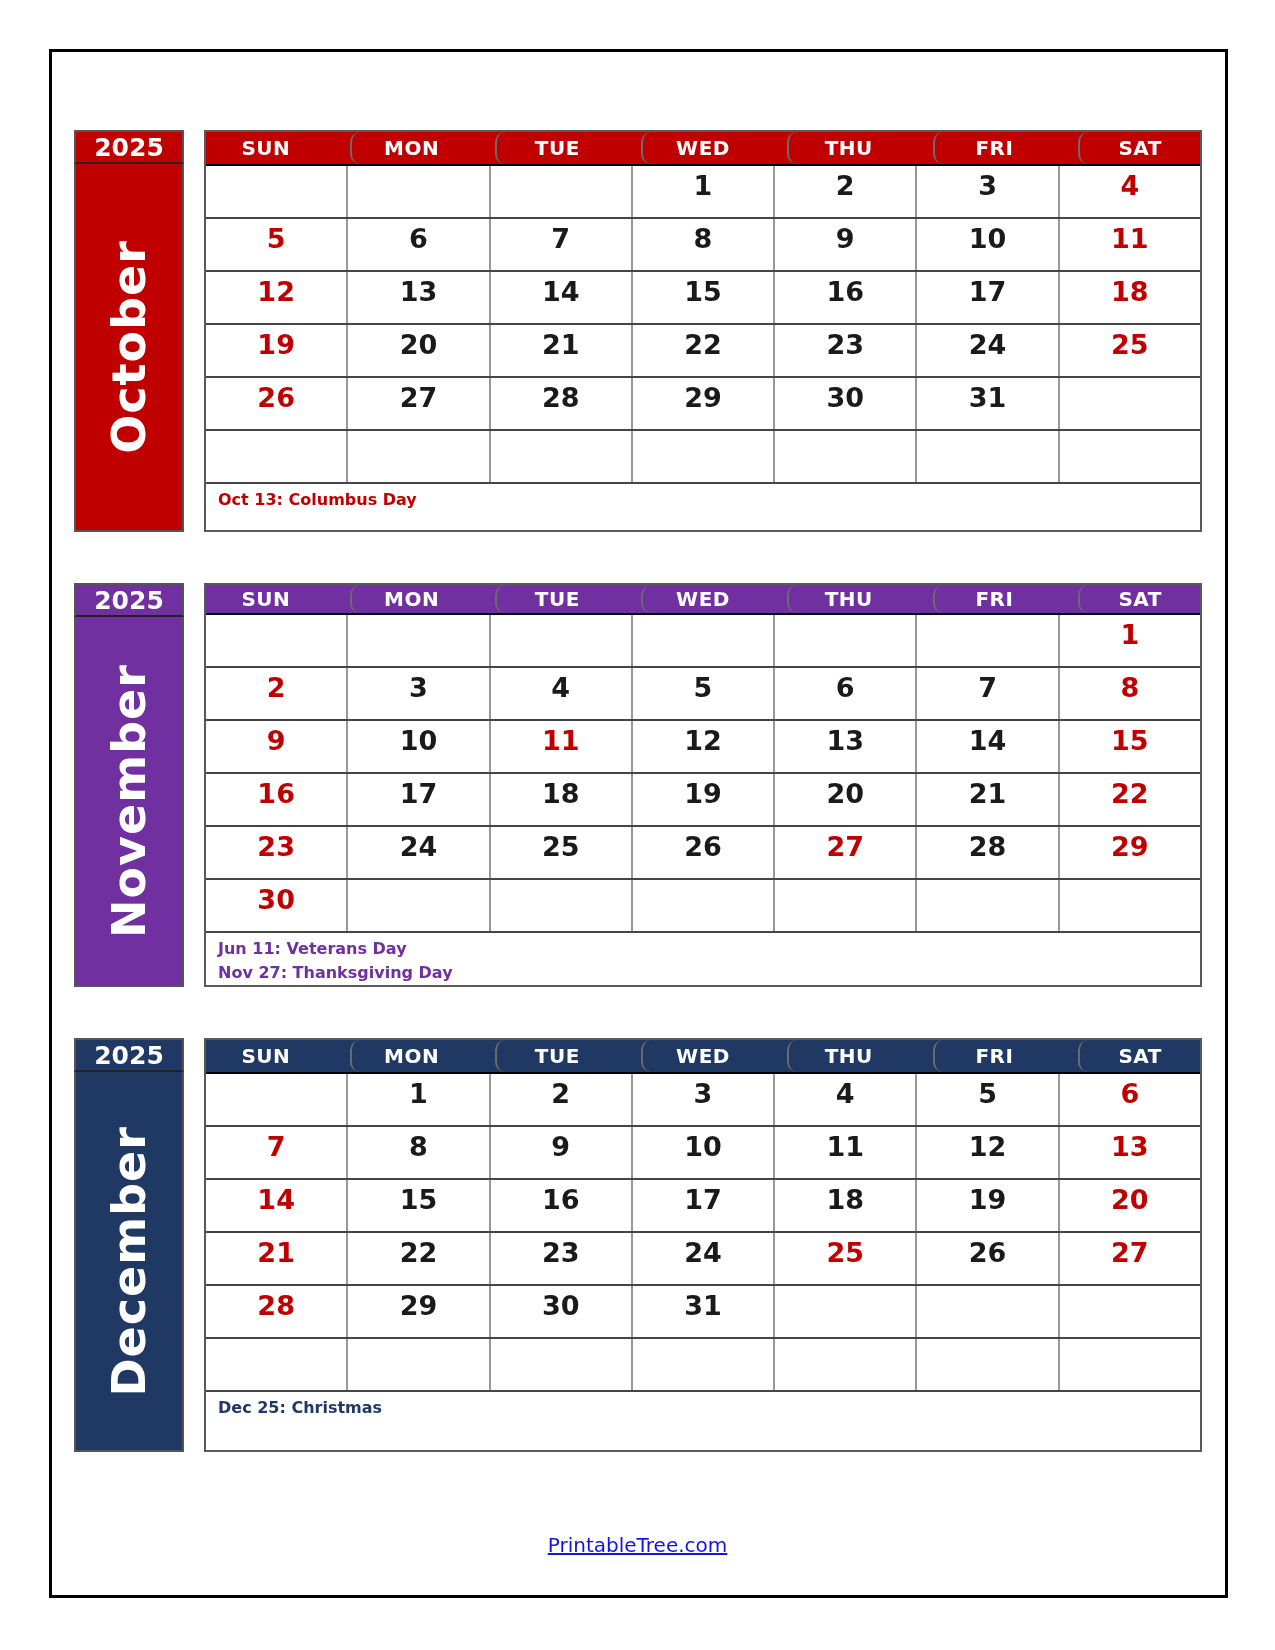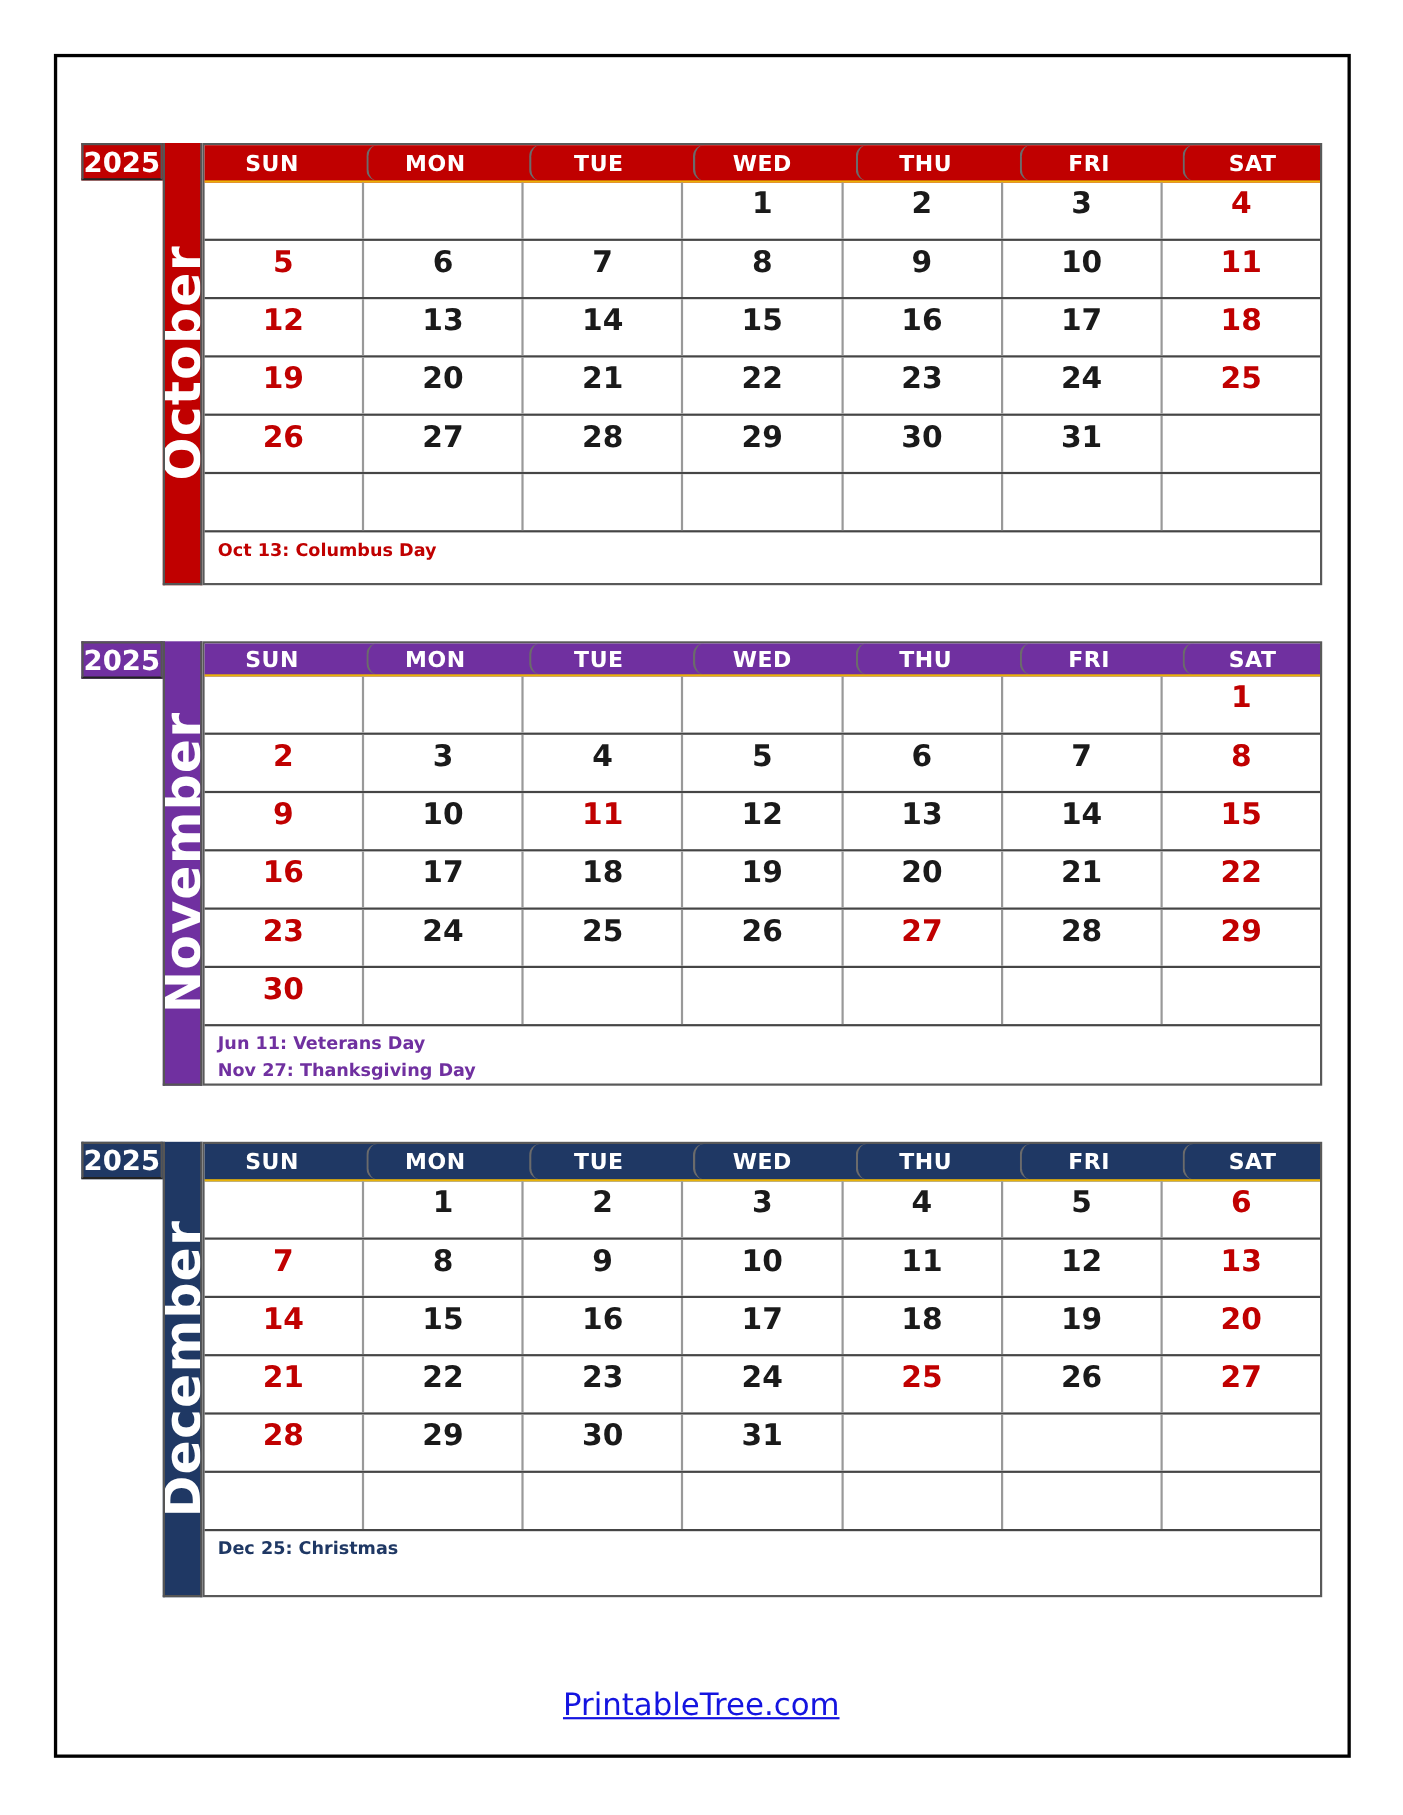--- a/index.html
+++ b/index.html
@@ -22,23 +22,23 @@
     width: 1128px;
     display: flex;
     box-sizing: border-box;
   }
   .month-0 { top: 130px;  height: 402px; }
   .month-1 { top: 583px;  height: 404px; }
   .month-2 { top: 1038px; height: 414px; }
 
   .sidebar {
     width: 110px;
-    margin-right: 0;
-    display: flex;
-    flex-direction: row;
+    margin-right: 20px;
+    display: flex;
+    flex-direction: column;
     box-sizing: border-box;
   }
   .year-cell {
     height: 34px;
     background: var(--c);
     color: #ffffff;
     font-size: 25px;
     font-weight: bold;
     display: flex;
     align-items: center;
@@ -72,21 +72,21 @@
     display: flex;
     flex-direction: column;
     border: 2px solid #595959;
     box-sizing: border-box;
     background: #ffffff;
   }
   .day-header {
     display: flex;
     height: 34px;
     background: var(--c);
-    border-bottom: 2px solid #eab308;
+    border-bottom: 2px solid #000000;
     box-sizing: border-box;
     gap: 24px;
   }
   .day-cell {
     flex: 1;
     color: #ffffff;
     font-size: 20px;
     font-weight: bold;
     display: flex;
     align-items: center;
@@ -127,21 +127,21 @@
   }
   .footer {
     position: absolute;
     top: 1533px;
     left: 0;
     width: 100%;
     text-align: center;
   }
   .footer a {
     color: var(--link-blue);
-    font-size: 28px;
+    font-size: 20px;
     text-decoration: underline;
     cursor: pointer;
   }
 </style>
 </head>
 <body>
 
 <div class="page-border"></div>
 
 <section class="month month-0" style="--c: #C00000;">

